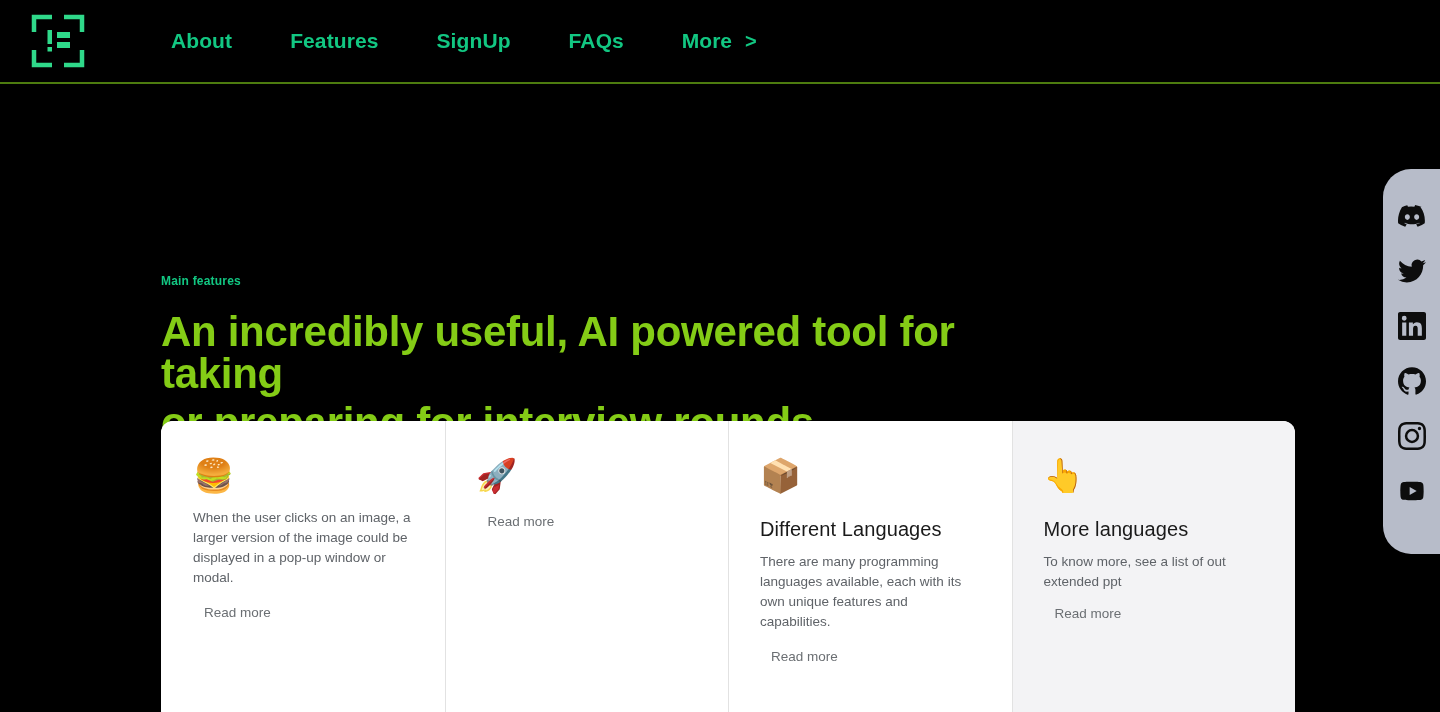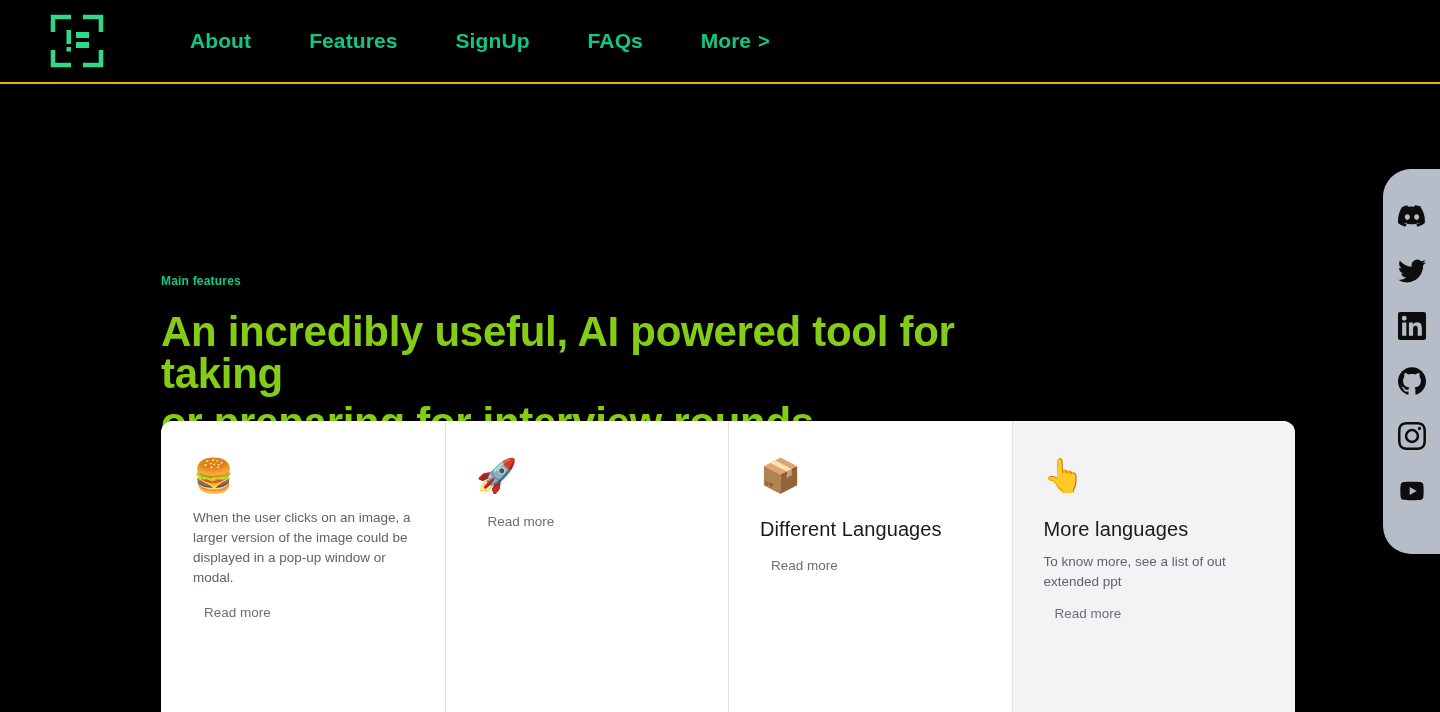--- a/index.html
+++ b/index.html
@@ -13,22 +13,21 @@
   }
 
   
   .header {
     position: relative;
     height: 84px;
     width: 1440px;
     background: #000000;
     display: flex;
     align-items: center;
-    border-bottom: 2px solid #eab308;
-    padding-left: 19px;
+    border-bottom: 2px solid #4d7c0f;
   }
 
   .logo-wrap {
     width: 60px;
     height: 60px;
     margin-left: 28px;
     display: flex;
     align-items: center;
     justify-content: center;
     flex: none;
@@ -55,21 +54,21 @@
   }
   .nav-link:last-child { margin-right: 0; }
 
   .nav-more {
     color: #12c782;
     font-size: 21px;
     font-weight: 600;
     cursor: pointer;
     display: flex;
     align-items: center;
-    gap: 7px;
+    gap: 13px;
     white-space: nowrap;
   }
   .nav-more .chev { font-size: 20px; font-weight: 600; }
 
   
   .main {
     position: relative;
     width: 1440px;
     height: 628px;
     background: #000000;
@@ -239,20 +238,21 @@
     </div>
 
     <div class="card">
       <div class="card-icon">🚀</div>
       <div class="card-link">Read more</div>
     </div>
 
     <div class="card">
       <div class="card-icon">📦</div>
       <div class="card-title">Different Languages</div>
+      <div class="card-desc">There are many programming languages available, each with its own unique features and capabilities.</div>
       <div class="card-link">Read more</div>
     </div>
 
     <div class="card alt">
       <div class="card-icon">👆</div>
       <div class="card-title">More languages</div>
       <div class="card-desc">To know more, see a list of out extended ppt</div>
       <div class="card-link">Read more</div>
     </div>
 

